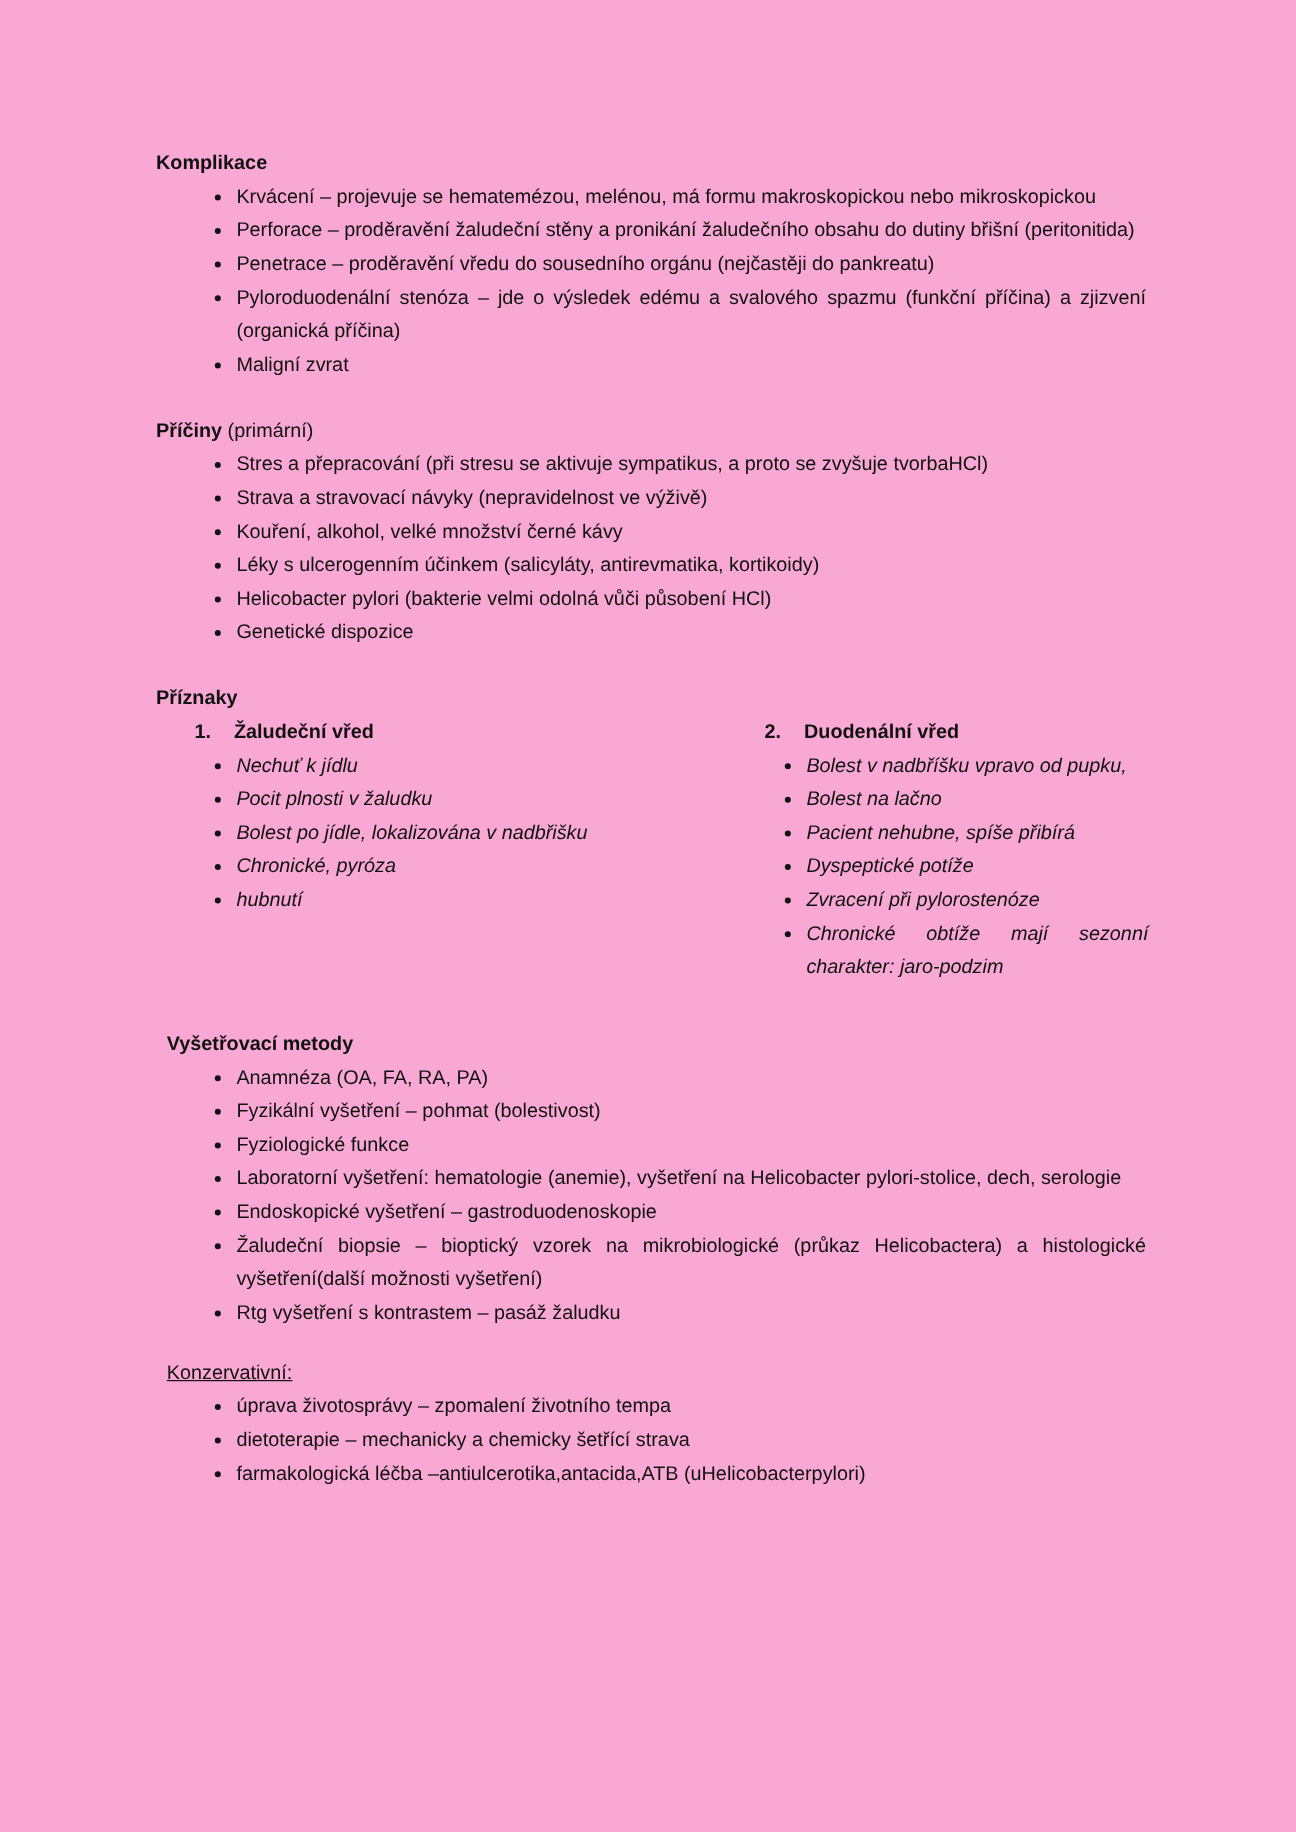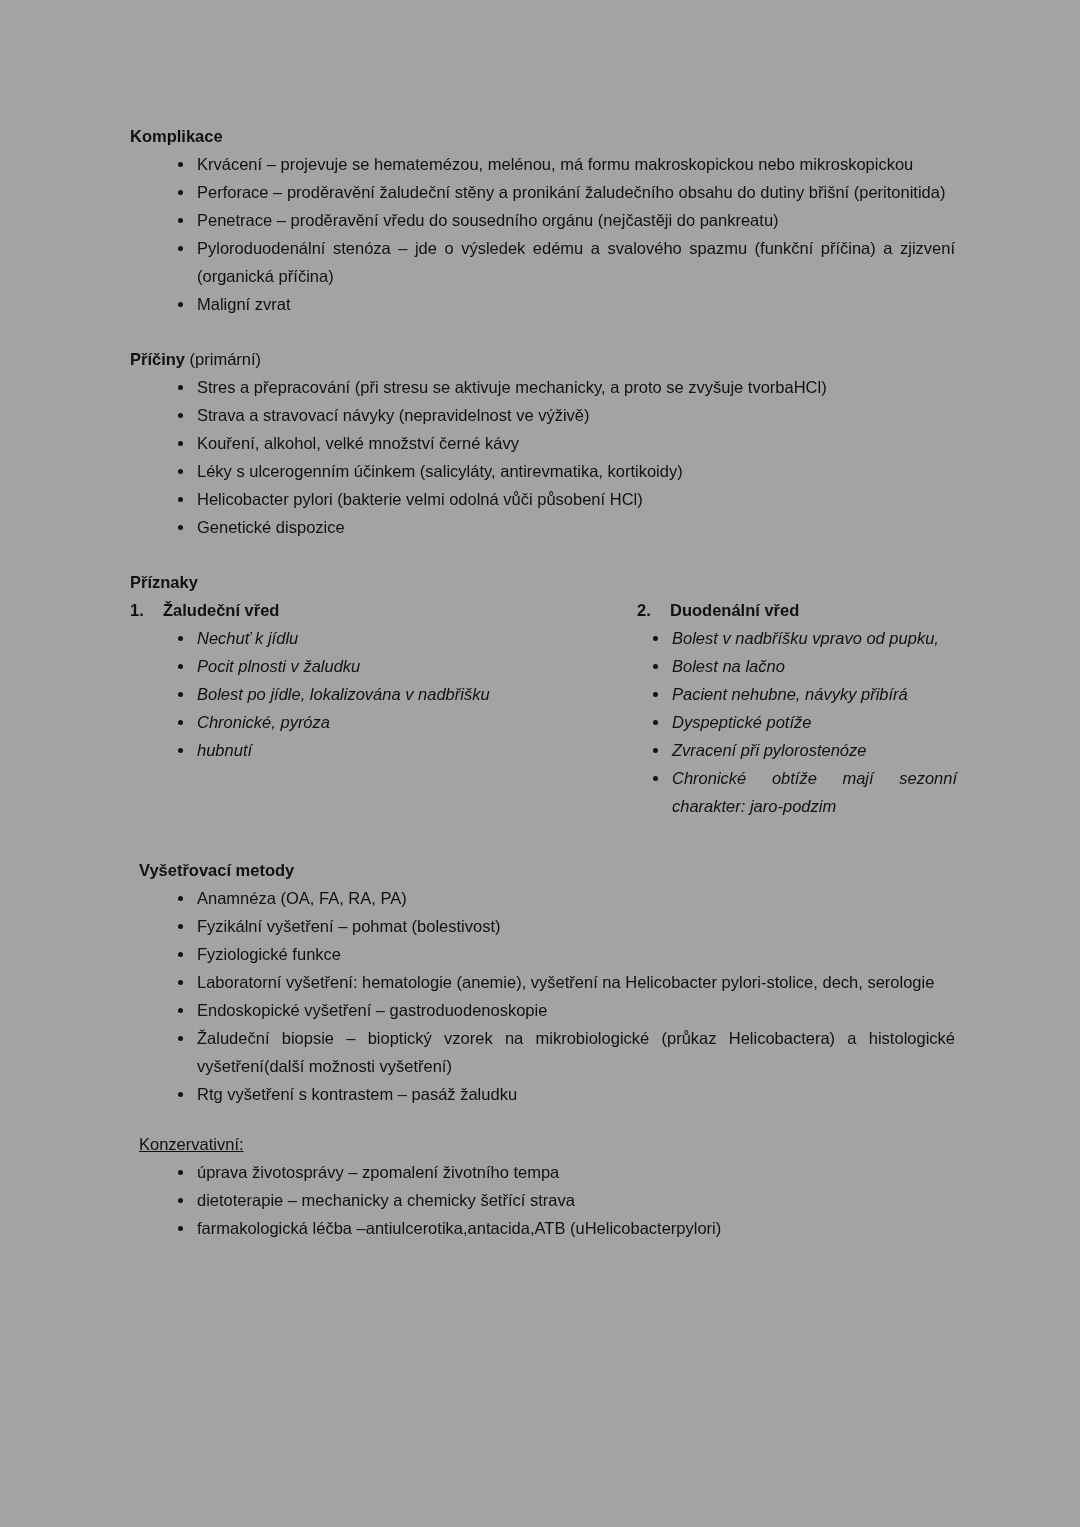--- a/index.html
+++ b/index.html
@@ -11,21 +11,21 @@
     min-height: 1527px;
     font-family: "Liberation Sans", sans-serif;
     font-size: 16.5px;
     line-height: 28px;
     color: #111111;
   }
   .page {
     width: 1080px;
     min-height: 1527px;
     padding: 122px 125px 60px 130px;
-    background: #a3a3a3;
+    background: #f9a8d4;
   }
   .section { margin-top: 27px; }
   .section:first-child { margin-top: 0; }
   .heading { font-weight: 700; }
   .heading .regular { font-weight: 400; }
   ul.bullets {
     list-style-type: disc;
     padding-left: 65px;
     margin: 0;
   }
@@ -35,20 +35,21 @@
   }
   
   .columns {
     display: flex;
     align-items: flex-start;
   }
   .col-left  { flex: 0 0 405px; }
   .col-right { flex: 0 0 352px; margin-left: 70px; }
   .num-title {
     font-weight: 700;
+    margin-left: 32px;
   }
   .num-title .num {
     display: inline-block;
     width: 33px;
   }
   .col-right .num-title { margin-left: 32px; }
   .columns ul.bullets { padding-left: 65px; font-style: italic; }
   .col-right ul.bullets { padding-left: 65px; }
   .indent-slight { padding-left: 9px; }
   .subheading {
@@ -70,21 +71,21 @@
       <li>Perforace – proděravění žaludeční stěny a pronikání žaludečního obsahu do dutiny břišní (peritonitida)</li>
       <li>Penetrace – proděravění vředu do sousedního orgánu (nejčastěji do pankreatu)</li>
       <li>Pyloroduodenální stenóza – jde o výsledek edému a svalového spazmu (funkční příčina) a zjizvení (organická příčina)</li>
       <li>Maligní zvrat</li>
     </ul>
   </div>
 
   <div class="section">
     <div class="heading"><span>Příčiny</span><span class="regular"> (primární)</span></div>
     <ul class="bullets">
-      <li>Stres a přepracování (při stresu se aktivuje mechanicky, a proto se zvyšuje tvorbaHCl)</li>
+      <li>Stres a přepracování (při stresu se aktivuje sympatikus, a proto se zvyšuje tvorbaHCl)</li>
       <li>Strava a stravovací návyky (nepravidelnost ve výživě)</li>
       <li>Kouření, alkohol, velké množství černé kávy</li>
       <li>Léky s ulcerogenním účinkem (salicyláty, antirevmatika, kortikoidy)</li>
       <li>Helicobacter pylori (bakterie velmi odolná vůči působení HCl)</li>
       <li>Genetické dispozice</li>
     </ul>
   </div>
 
   <div class="section">
     <div class="heading">Příznaky</div>
@@ -99,21 +100,21 @@
           <li>Chronické, pyróza</li>
           <li>hubnutí</li>
         </ul>
       </div>
 
       <div class="col-right">
         <div class="num-title"><span class="num">2.</span><span>Duodenální vřed</span></div>
         <ul class="bullets">
           <li>Bolest v nadbříšku vpravo od pupku,</li>
           <li>Bolest na lačno</li>
-          <li>Pacient nehubne, návyky přibírá</li>
+          <li>Pacient nehubne, spíše přibírá</li>
           <li>Dyspeptické potíže</li>
           <li>Zvracení při pylorostenóze</li>
           <li>Chronické obtíže mají sezonní charakter: jaro-podzim</li>
         </ul>
       </div>
 
     </div>
   </div>
 
   <div class="section section-vysetrovaci">

